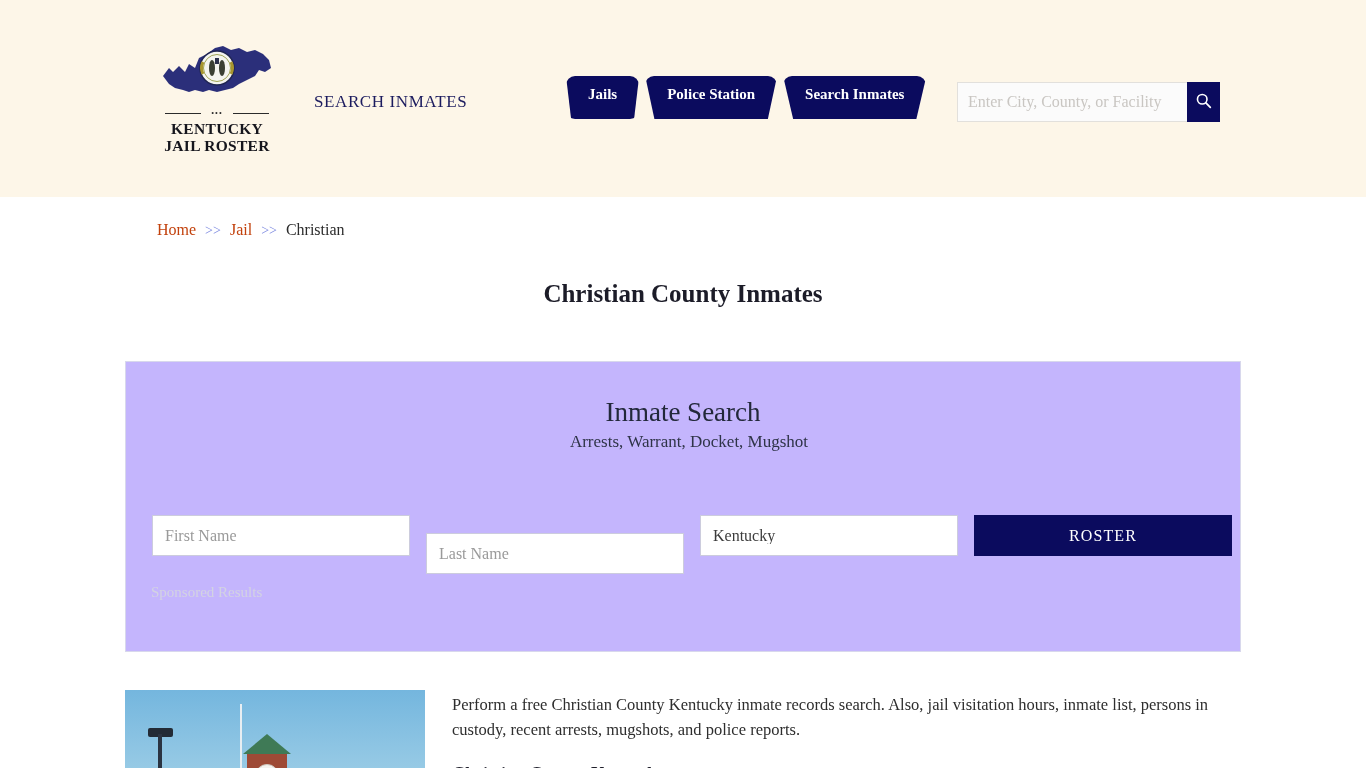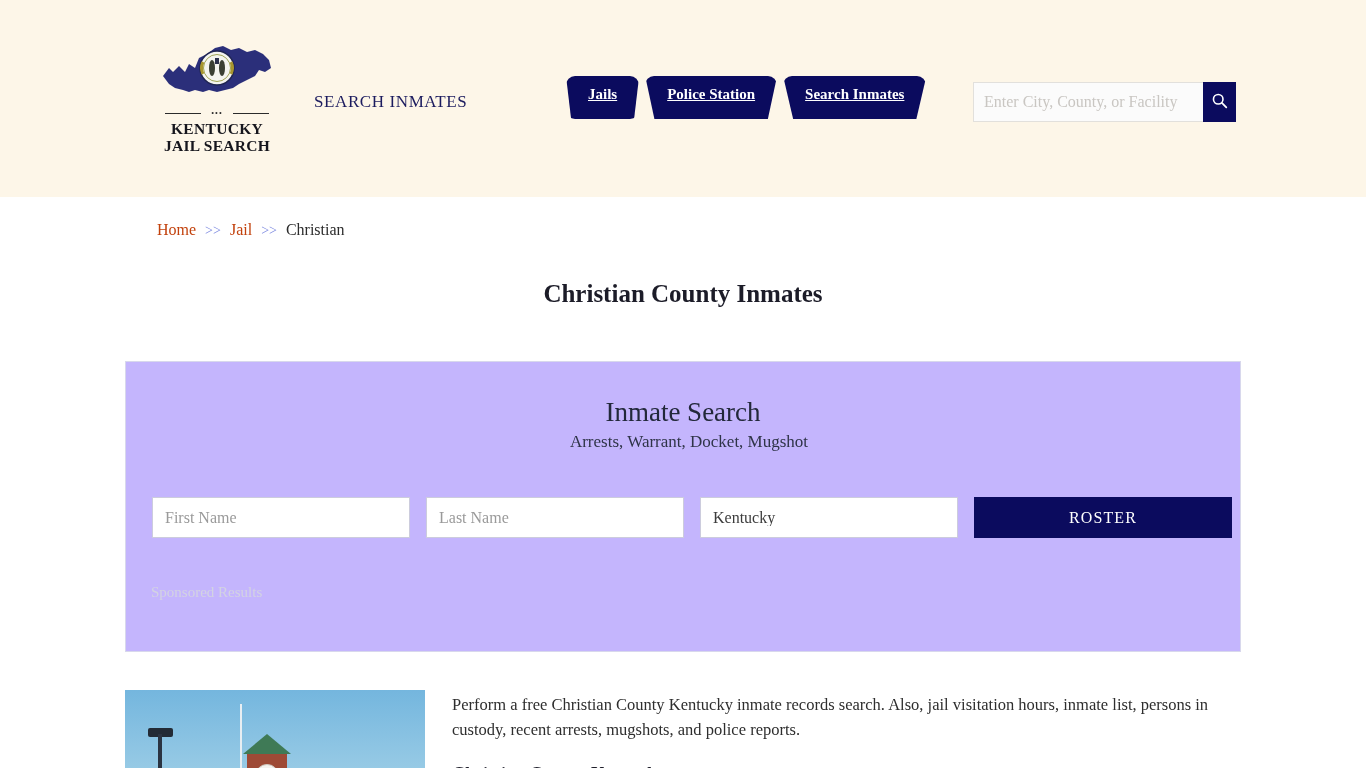--- a/index.html
+++ b/index.html
@@ -102,30 +102,29 @@
     padding: 0 22px 6px 22px;
     border-top-left-radius: 9px;
     border-top-right-radius: 9px;
     border-bottom-left-radius: 9px;
     border-bottom-right-radius: 9px;
     cursor: pointer;
     -webkit-clip-path: polygon(0% 0%, 100% 0%, 93% 100%, 7% 100%);
     clip-path: polygon(0% 0%, 100% 0%, 93% 100%, 7% 100%);
     white-space: nowrap;
   }
-  .nav-btn span { pointer-events: none; text-decoration: underline; }
+  .nav-btn span { pointer-events: none; }
 
   .hsearch {
     position: absolute;
     left: 957px;
     top: 82px;
     display: flex;
     height: 40px;
     width: 263px;
-    margin-left: 16px;
   }
   .hsearch input {
     flex: 1;
     height: 40px;
     border: 1px solid #e2e0dc;
     border-right: none;
     background: #fbfbfb;
     padding: 0 10px;
     font-size: 16px;
     font-family: "Liberation Serif", "DejaVu Serif", serif;
@@ -217,21 +216,21 @@
     height: 41px;
     border: 1px solid #ccccdd;
     background: #ffffff;
     font-size: 16px;
     font-family: "Liberation Serif", "DejaVu Serif", serif;
     color: #3c3c3c;
     padding: 0 12px;
     outline: none;
   }
   .fld-first { width: 258px; }
-  .fld-last  { width: 258px; }
+  .fld-last  { width: 258px; margin-top: 36px; }
   .fld-state {
     width: 258px;
     -webkit-appearance: none;
     appearance: none;
     background-image:
       linear-gradient(45deg, transparent 50%, #1c1c2c 50%),
       linear-gradient(135deg, #1c1c2c 50%, transparent 50%);
     background-position:
       calc(100% - 19px) 18px,
       calc(100% - 13px) 18px;
@@ -363,21 +362,21 @@
           <path d="M44 20 q-3 6 0 12" stroke="#a8962f" stroke-width="3" fill="none"></path>
           <path d="M72 20 q3 6 0 12" stroke="#a8962f" stroke-width="3" fill="none"></path>
         </svg>
       </div>
       <div class="brand-divider">
         <span class="ln l"></span>
         <span class="dots">•••</span>
         <span class="ln r"></span>
       </div>
       <div class="brand-name">KENTUCKY</div>
-      <div class="brand-name">JAIL SEARCH</div>
+      <div class="brand-name">JAIL ROSTER</div>
     </div>
 
     <div class="tagline">SEARCH INMATES</div>
 
     <nav class="nav">
       <div class="nav-btn">
         <span>Jails</span>
       </div>
       <div class="nav-btn">
         <span>Police Station</span>

